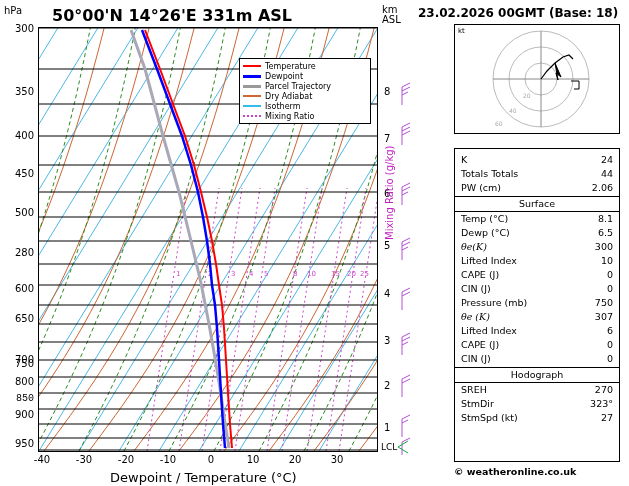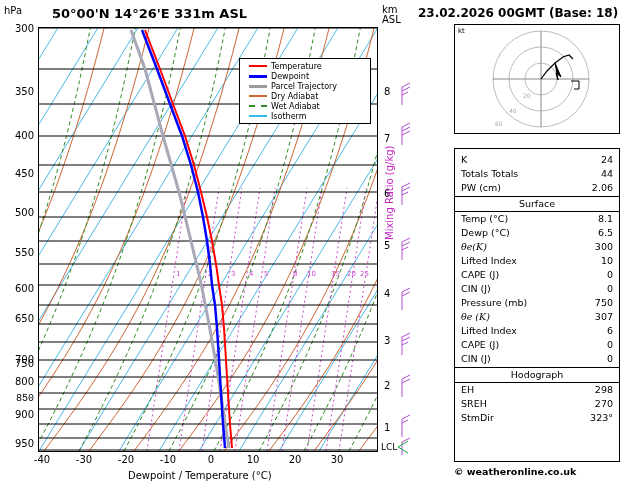--- a/index.html
+++ b/index.html
@@ -38,25 +38,25 @@
     left: 4px; top: 5px;
     font-size: 10px; color: #000;
   }
   .km-label {
     left: 382px; top: 5px;
     font-size: 10px; color: #000;
     line-height: 10px;
   }
   .station-title {
     left: 52px; top: 6px;
-    font-size: 13px; font-weight: bold; color: #000;
+    font-size: 16px; font-weight: bold; color: #000;
   }
   .xaxis-title {
-    left: 128px; top: 470px;
-    font-size: 10px; color: #000;
+    left: 110px; top: 470px;
+    font-size: 13px; color: #000;
   }
   .ylab {
     font-size: 10px; color: #000;
     text-align: right;
     width: 32px;
   }
   .kmlab {
     font-size: 10px; color: #000;
     text-align: left;
   }
@@ -76,21 +76,21 @@
   .lcl-label {
     left: 381px; top: 442px;
     font-size: 9px; color: #000;
   }
   
   #legend {
     left: 200px; top: 30px;
     width: 132px;
     background: #fff;
     border: 1px solid #000;
-    padding: 2px 9px;
+    padding: 2px 3px;
     box-sizing: border-box;
   }
   #legend .row {
     display: flex; align-items: center;
     height: 10px;
   }
   #legend .swatch {
     width: 18px; height: 0;
     border-top-width: 2px; border-top-style: solid;
     margin-right: 4px;
@@ -278,36 +278,36 @@
         </div>
         <div class="row">
           <span class="swatch" style="border-top-color:#999999;border-top-width:3px"></span>
           <span class="ltext">Parcel Trajectory</span>
         </div>
         <div class="row">
           <span class="swatch" style="border-top-color:#cc6633"></span>
           <span class="ltext">Dry Adiabat</span>
         </div>
         <div class="row">
-          <span class="swatch" style="border-top-color:#2e8b22;border-top-style:dashed"></span>
-          <span class="ltext">Wet Adiabat</span>
+          <span class="swatch" style="border-top-color:#33bbee"></span>
+          <span class="ltext">Isotherm</span>
         </div>
         <div class="row">
-          <span class="swatch" style="border-top-color:#33bbee"></span>
-          <span class="ltext">Isotherm</span>
+          <span class="swatch" style="border-top-color:#cc44cc;border-top-style:dotted"></span>
+          <span class="ltext">Mixing Ratio</span>
         </div>
       </div>
     </div>
 
     <div class="abs ylab" style="left:2px;  top:23px;">300</div>
     <div class="abs ylab" style="left:2px;  top:86px;">350</div>
     <div class="abs ylab" style="left:2px;  top:130px;">400</div>
     <div class="abs ylab" style="left:2px;  top:168px;">450</div>
     <div class="abs ylab" style="left:2px;  top:207px;">500</div>
-    <div class="abs ylab" style="left:2px;  top:247px;">550</div>
+    <div class="abs ylab" style="left:2px;  top:247px;">280</div>
     <div class="abs ylab" style="left:2px;  top:283px;">600</div>
     <div class="abs ylab" style="left:2px;  top:313px;">650</div>
     <div class="abs ylab" style="left:2px;  top:354px;">700</div>
     <div class="abs ylab" style="left:2px;  top:358px;">750</div>
     <div class="abs ylab" style="left:2px;  top:376px;">800</div>
     <div class="abs ylab" style="left:2px;  top:393px;font-family:Liberation Mono, monospace;">850</div>
     <div class="abs ylab" style="left:2px;  top:409px;">900</div>
     <div class="abs ylab" style="left:2px;  top:438px;">950</div>
 
     <div class="abs kmlab" style="left:384px; top:86px;">8</div>
@@ -476,28 +476,28 @@
         <span class="k">CAPE (J)</span>
         <span class="v">0</span>
       </div>
       <div class="info-row">
         <span class="k">CIN (J)</span>
         <span class="v">0</span>
       </div>
 
       <div class="info-sec">Hodograph</div>
       <div class="info-row">
-        <span class="k">EH</span>
-        <span class="v">298</span>
-      </div>
-      <div class="info-row">
         <span class="k">SREH</span>
         <span class="v">270</span>
       </div>
       <div class="info-row">
         <span class="k">StmDir</span>
         <span class="v">323°</span>
+      </div>
+      <div class="info-row">
+        <span class="k">StmSpd (kt)</span>
+        <span class="v">27</span>
       </div>
     </div>
 
     <div class="abs copyright">© weatheronline.co.uk</div>
   </div>
 </div>
 
 </body></html>

